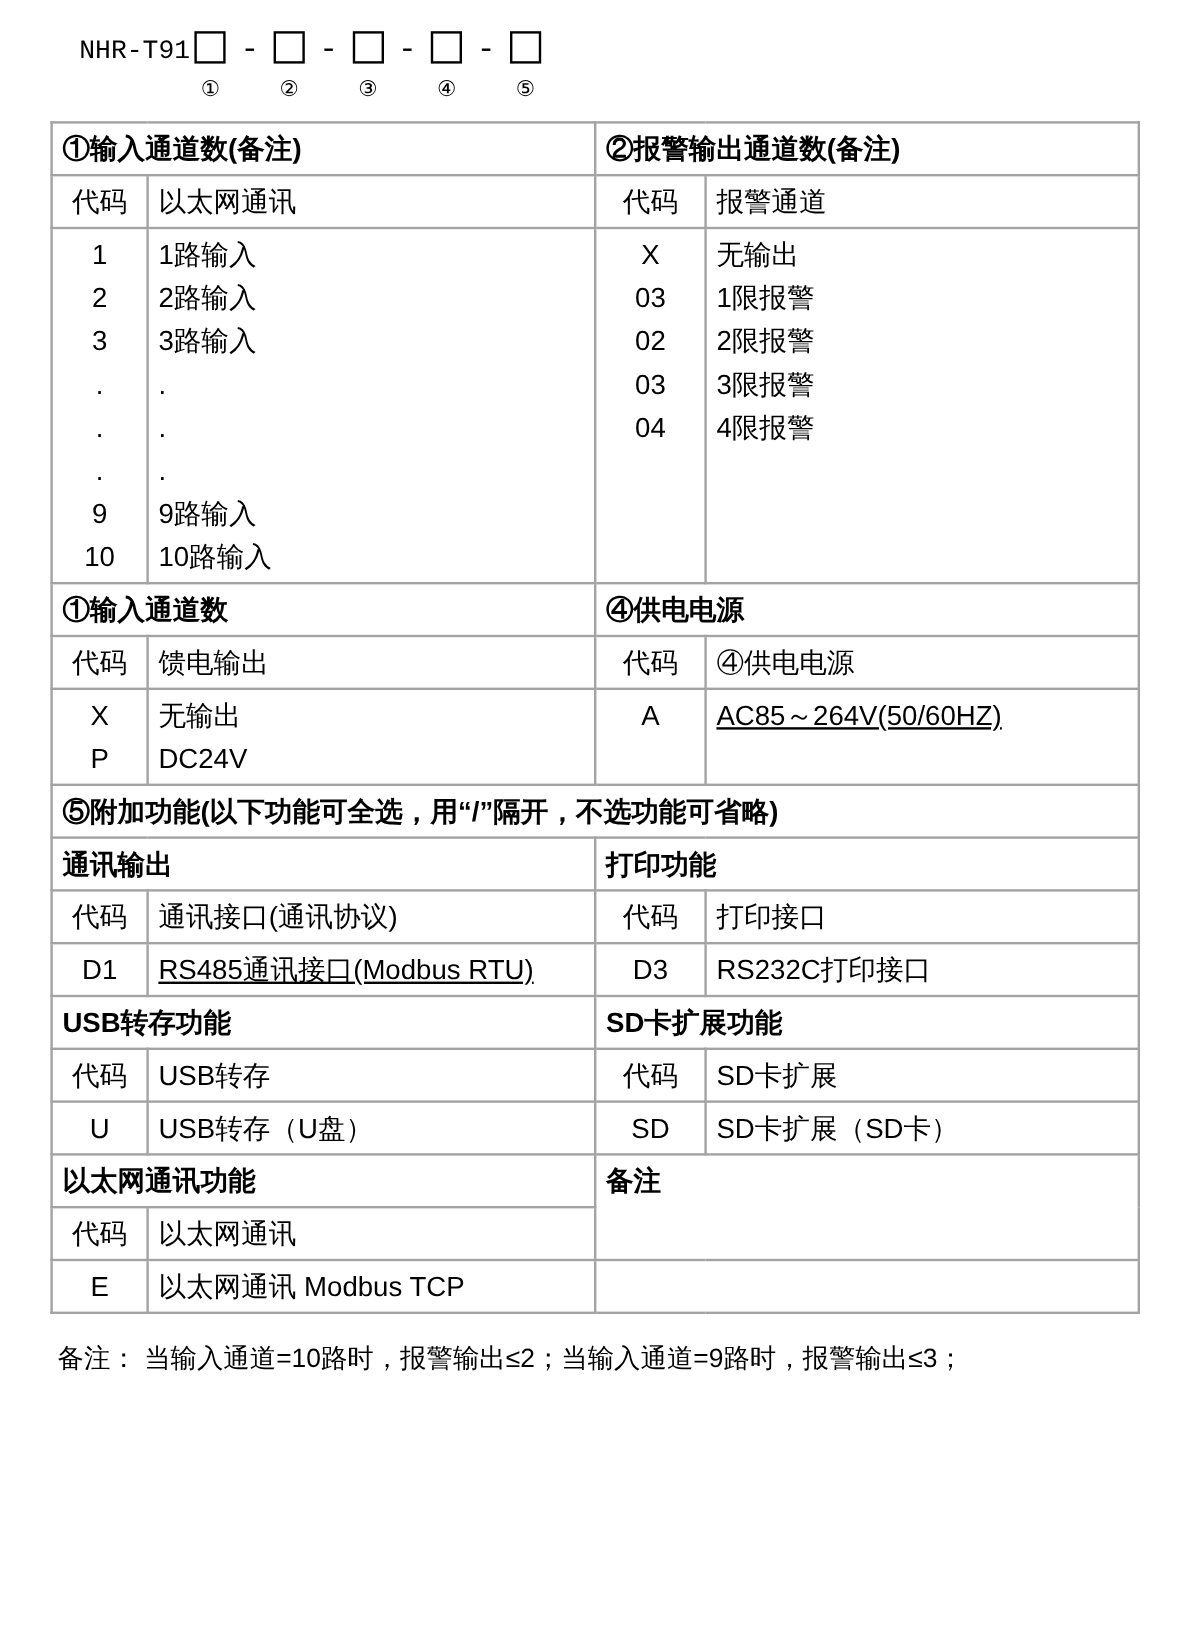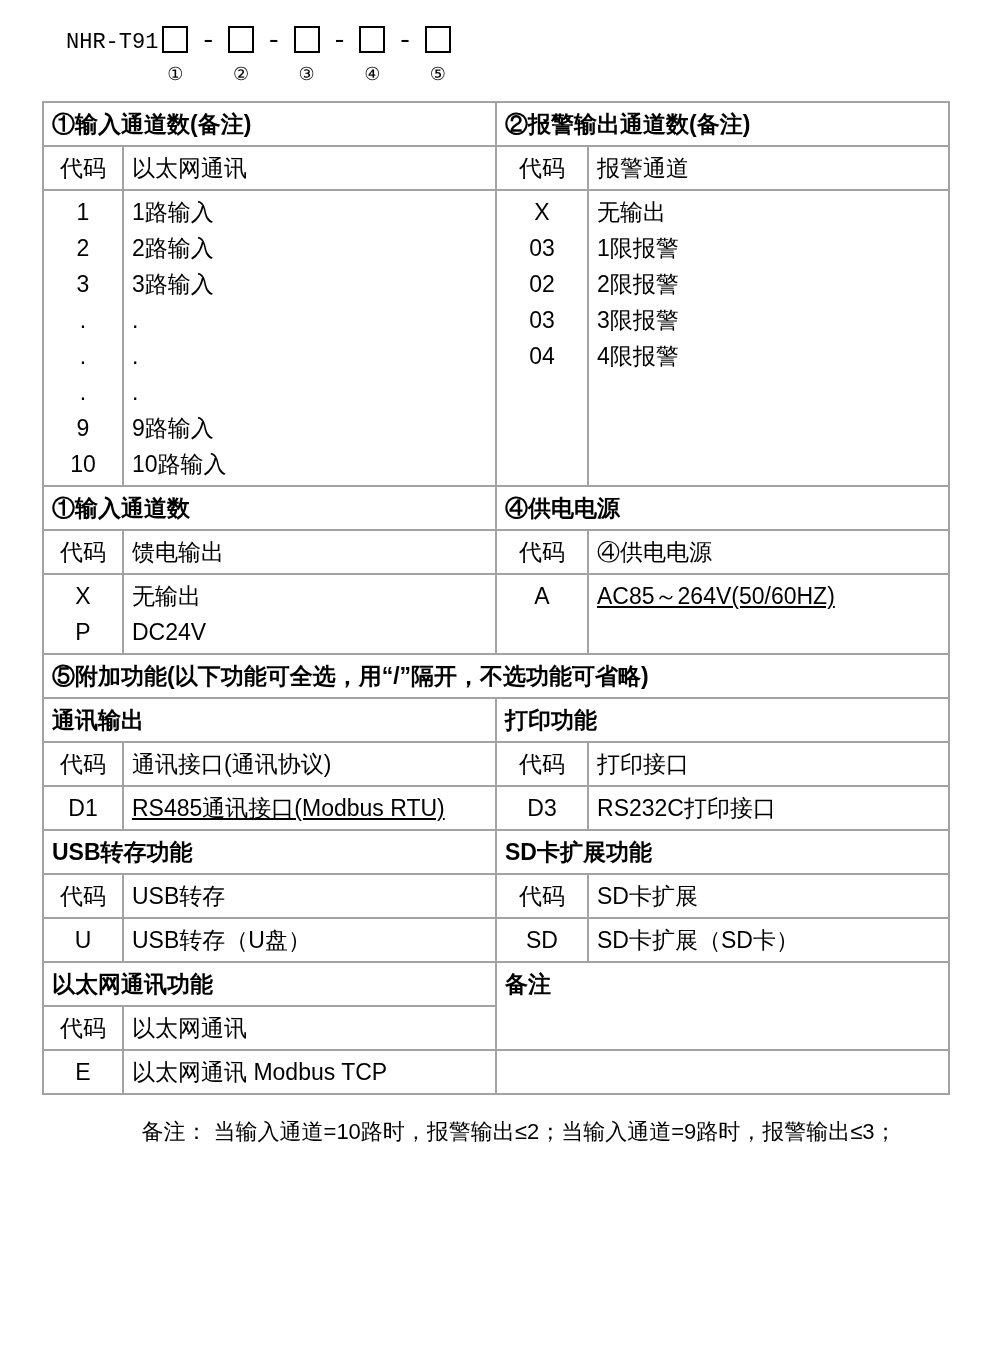--- a/index.html
+++ b/index.html
@@ -104,21 +104,20 @@
   .dotcol {
     text-align: center;
     line-height: 38px;
   }
   .tall-pad { padding-bottom: 6px; }
 
   .note {
     margin: 20px 0 13px 48px;
     font-size: 22px;
     line-height: 34px;
-    text-align: center;
   }
   .note .l2 { margin-left: 78px; display: block; }
 </style>
 </head>
 <body>
 
 <div class="page">
 
 
   <div class="model-row">

